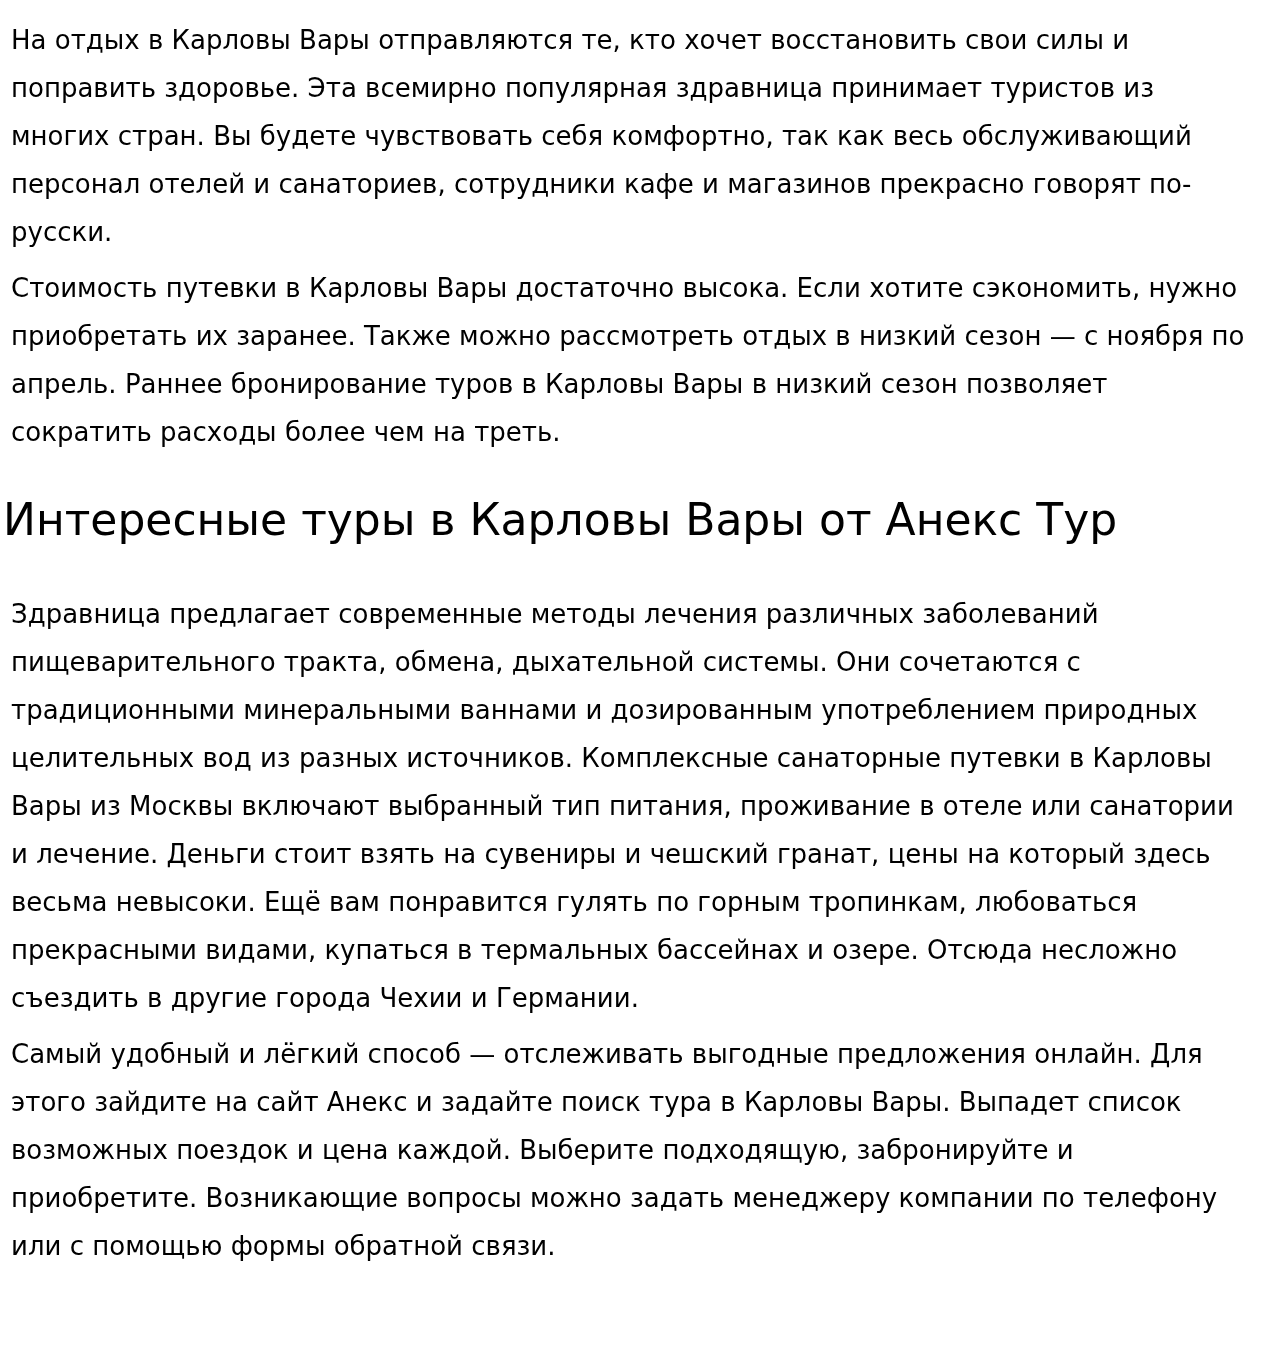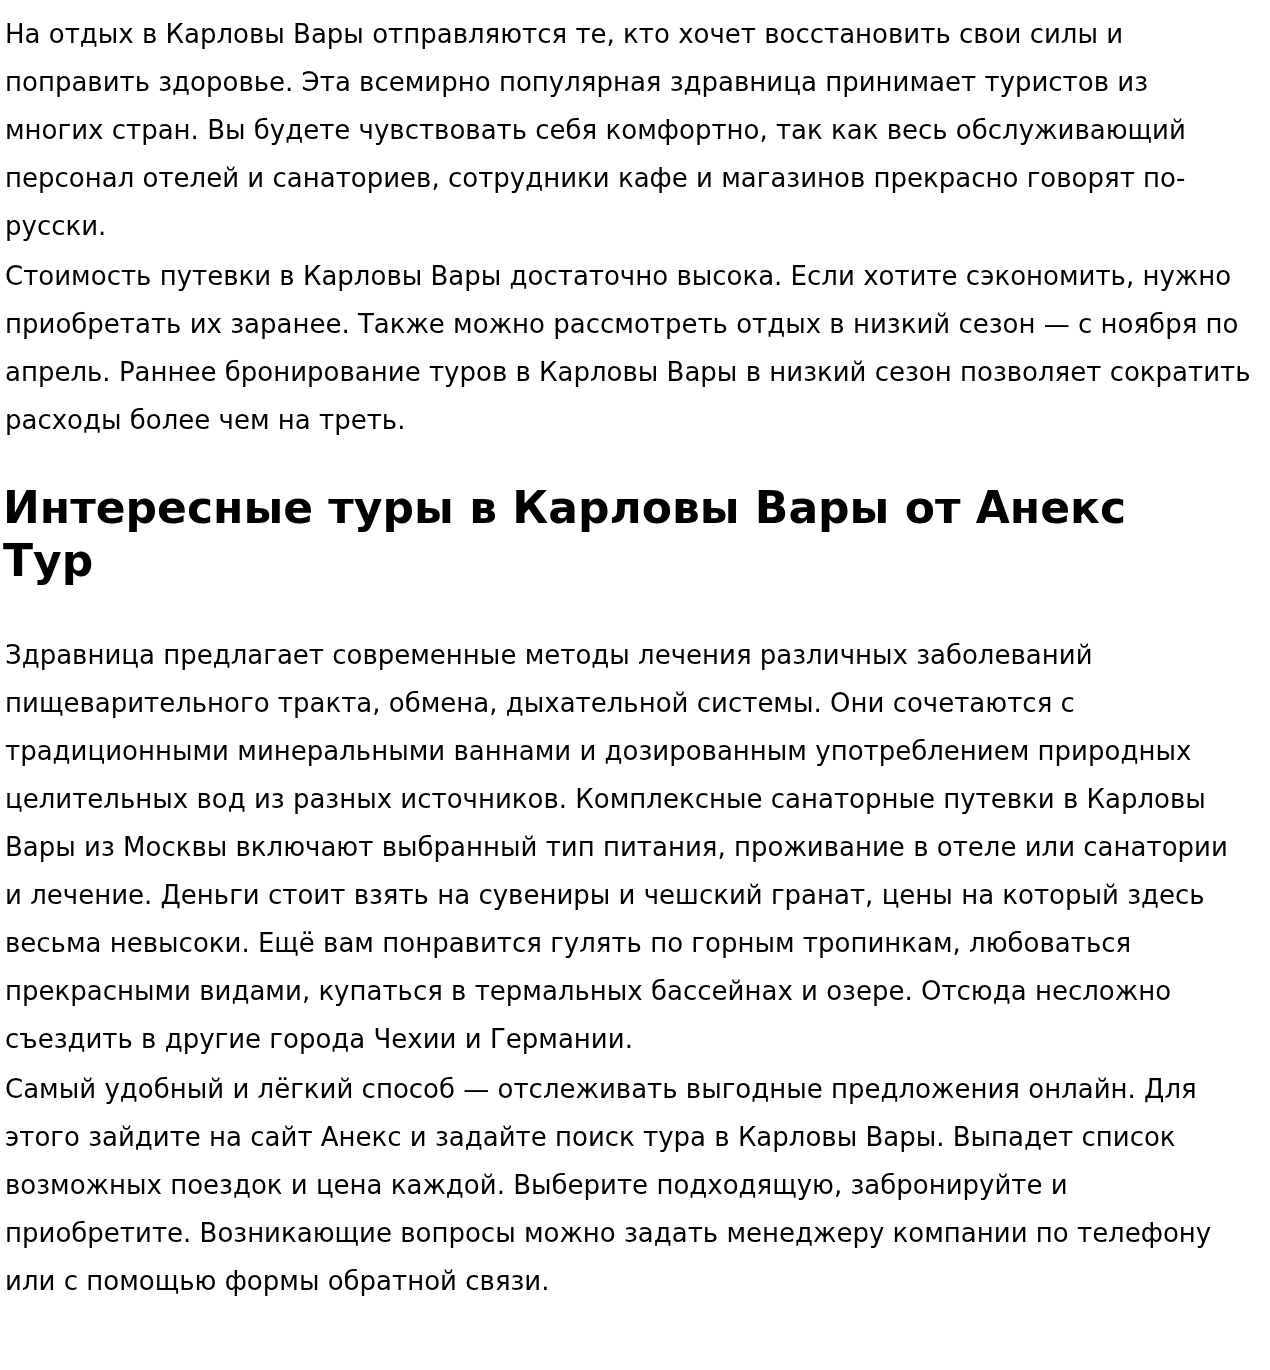--- a/index.html
+++ b/index.html
@@ -10,31 +10,31 @@
   .page {
     width: 1270px;
     min-height: 1370px;
     box-sizing: border-box;
     padding: 8px 16px 10px 3px;
     font-family: "DejaVu Sans", "Liberation Sans", sans-serif;
     color: #000000;
     background: #ffffff;
   }
   .page p {
-    margin: 2px;
+    margin: 8px;
     font-size: 26px;
     line-height: 48px;
     font-weight: 400;
   }
   .page h2 {
     margin: 37px 0 44px 0;
     max-width: 1200px;
     font-size: 44px;
     line-height: 53px;
-    font-weight: 700;
+    font-weight: 400;
   }
 </style>
 </head>
 <body>
 
 <main class="page">
   <p>На отдых в Карловы Вары отправляются те, кто хочет восстановить свои силы и поправить здоровье. Эта всемирно популярная здравница принимает туристов из многих стран. Вы будете чувствовать себя комфортно, так как весь обслуживающий персонал отелей и санаториев, сотрудники кафе и магазинов прекрасно говорят по-русски.</p>
   <p>Стоимость путевки в Карловы Вары достаточно высока. Если хотите сэкономить, нужно приобретать их заранее. Также можно рассмотреть отдых в низкий сезон — с ноября по апрель. Раннее бронирование туров в Карловы Вары в низкий сезон позволяет сократить расходы более чем на треть.</p>
 
   <h2>Интересные туры в Карловы Вары от Анекс Тур</h2>

